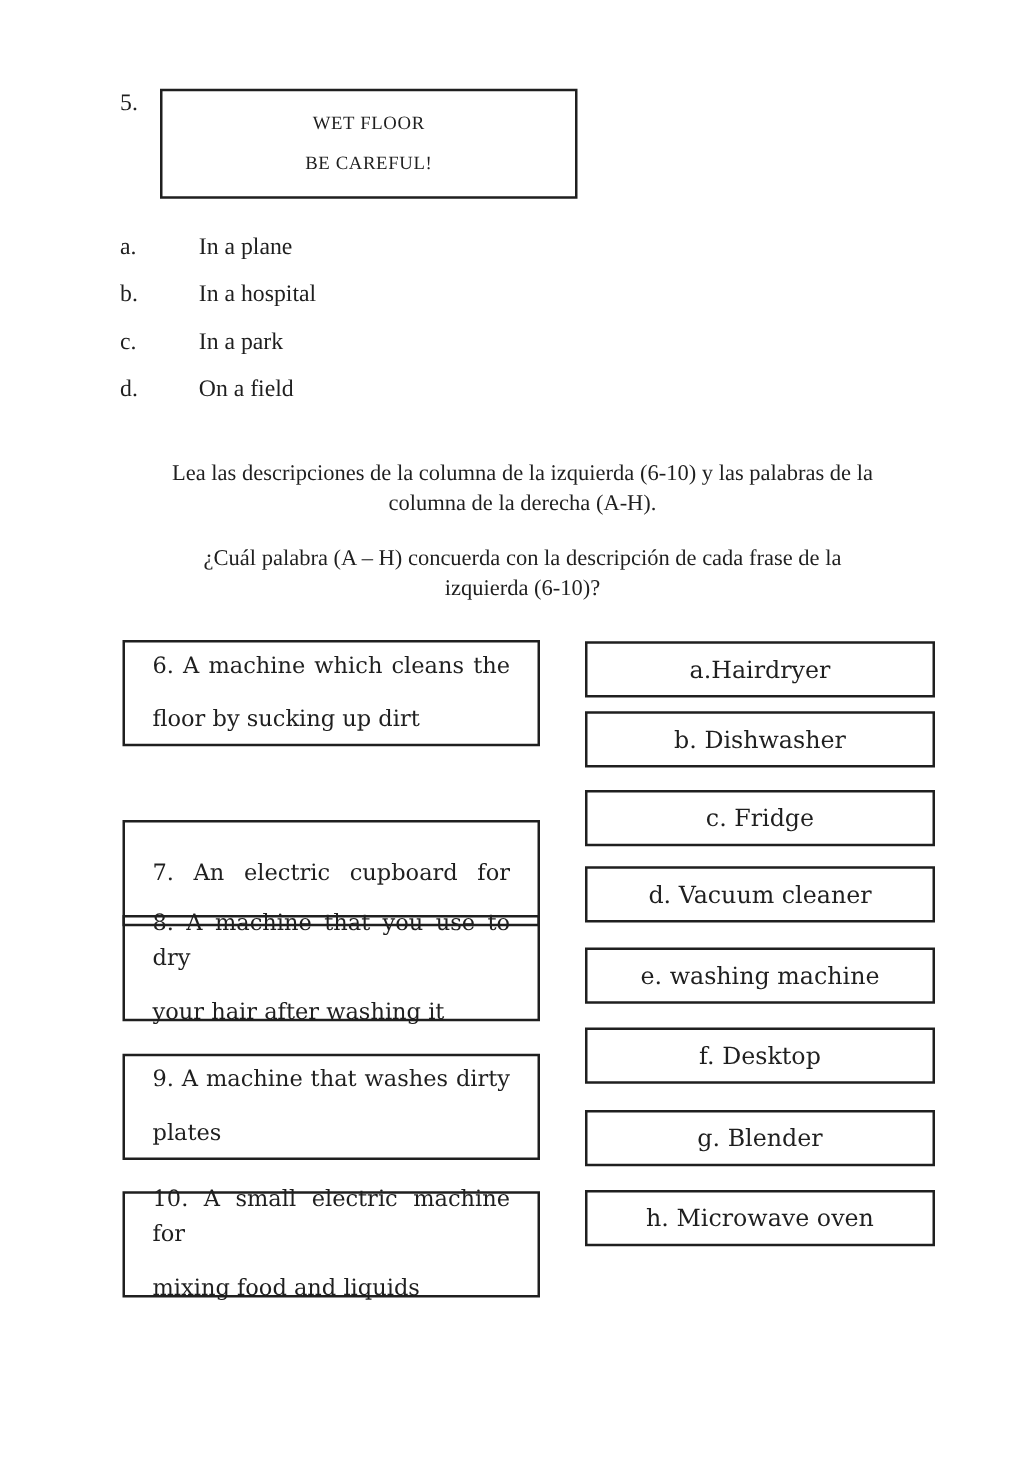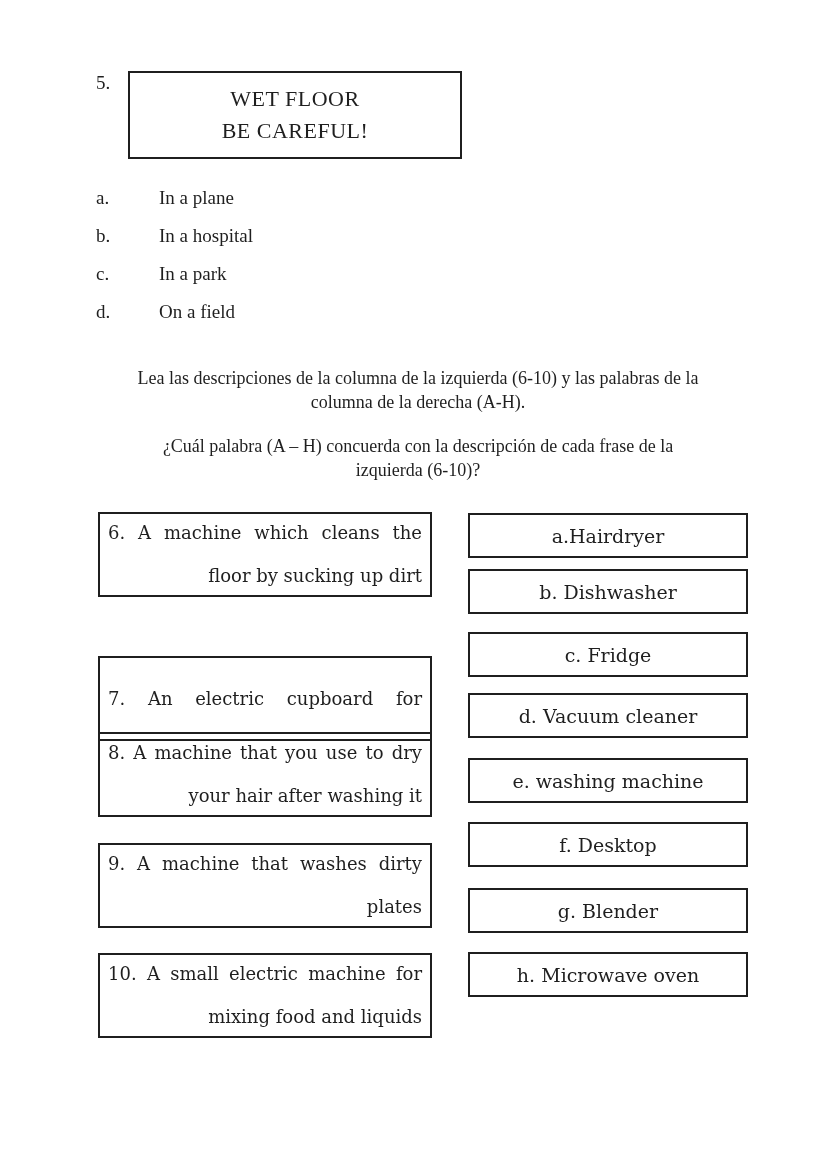--- a/index.html
+++ b/index.html
@@ -25,21 +25,21 @@
     position: absolute;
     left: 128px; top: 71px;
     width: 334px; height: 88px;
     border: 2px solid #1f1f1f;
     display: flex;
     flex-direction: column;
     align-items: center;
     justify-content: center;
   }
   .sign-line {
-    font-size: 22px;
+    font-size: 15px;
     line-height: 32px;
     letter-spacing: 0.5px;
     text-align: center;
   }
 
   
   .options {
     position: absolute;
     left: 96px; top: 186px;
     width: 360px;
@@ -68,27 +68,27 @@
 
   
   .left-box {
     position: absolute;
     left: 98px;
     width: 334px; height: 85px;
     border: 2px solid #1f1f1f;
     display: flex;
     flex-direction: column;
     justify-content: center;
-    padding: 0 8px;
+    padding: 0 22px;
     font-family: "DejaVu Serif", serif;
     font-size: 18px;
     line-height: 28px;
   }
   .left-line-1 { text-align: justify; text-align-last: justify; }
-  .left-line-2 { text-align: right; margin-top: 15px; }
+  .left-line-2 { text-align: left; margin-top: 15px; }
 
   .right-box {
     position: absolute;
     left: 468px;
     width: 280px; height: 45px;
     border: 2px solid #1f1f1f;
     display: flex;
     align-items: center;
     padding: 0 13px;
     font-family: "DejaVu Serif", serif;

